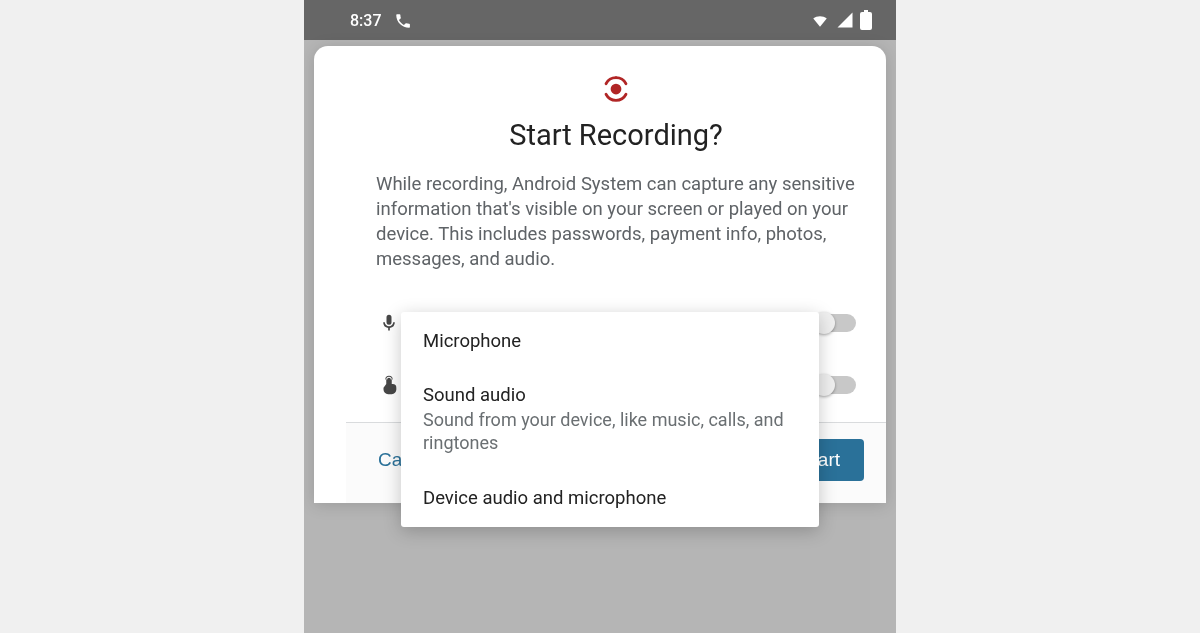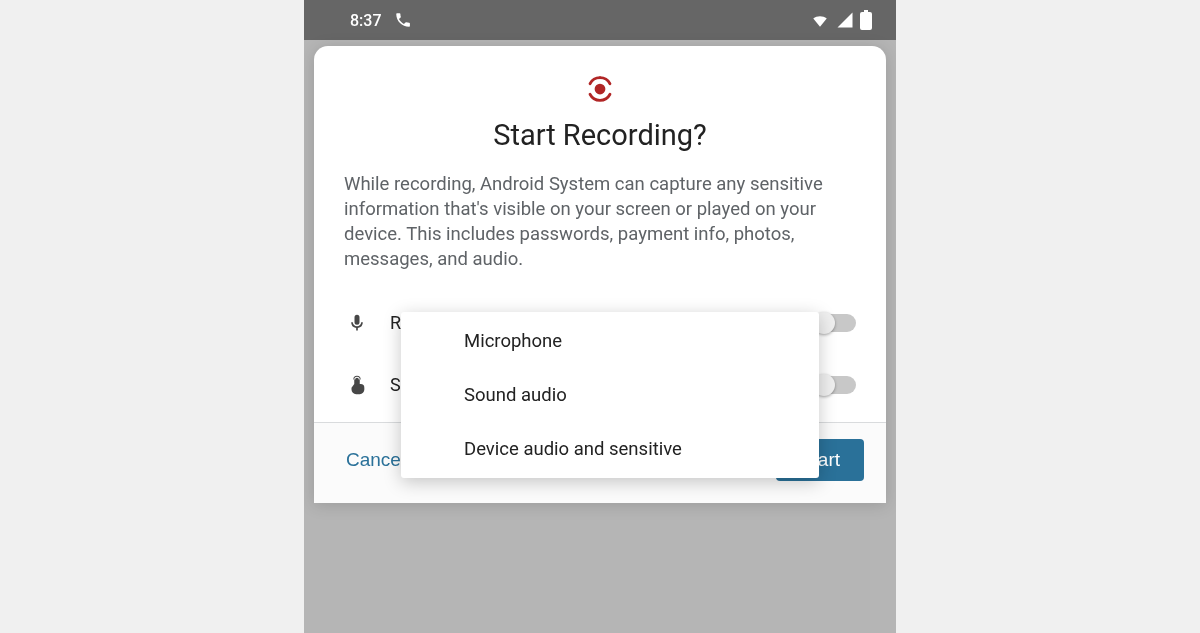--- a/index.html
+++ b/index.html
@@ -23,32 +23,33 @@
     height: 40px;
     background: #666666;
     color: #fff;
     display: flex;
     align-items: center;
     justify-content: space-between;
     padding: 0 24px 0 46px;
     font-size: 16px;
     font-weight: 500;
   }
-  .status-left { display: flex; align-items: flex-start; gap: 12px; }
+  .status-left { display: flex; align-items: flex-end; gap: 12px; }
   .status-right { display: flex; align-items: center; gap: 6px; }
   .status-icon { display:inline-flex; }
   .dialog {
     position: absolute;
     top: 46px;
     left: 10px;
     right: 10px;
     background: #fff;
     border-radius: 14px 14px 0 0;
     box-shadow: 0 2px 16px rgba(0,0,0,0.15);
     overflow: hidden;
+    padding-left: 32px;
   }
   .dialog-body { padding: 28px 30px 0 30px; }
   .record-icon { display:flex; justify-content:center; margin-bottom: 14px; }
   .dialog-title {
     text-align: center;
     font-size: 29px;
     font-weight: 400;
     color: #222;
     margin-bottom: 20px;
   }
@@ -118,21 +119,20 @@
   }
   .popup {
     position:absolute;
     top: 312px;
     left: 97px;
     width: 418px;
     background:#fff;
     box-shadow: 0 4px 18px rgba(0,0,0,0.22);
     border-radius:3px;
     z-index: 10;
-    padding-left: 41px;
   }
   .popup-item {
     padding: 18px 22px;
     cursor: pointer;
   }
   .popup-item + .popup-item { padding-top: 14px; }
   .popup-label { font-size:18.5px; color:#222; }
   .popup-sub { font-size:18px; color:#6a6f72; line-height:1.3; margin-top:2px; }
 </style>
 </head>
@@ -209,19 +209,20 @@
       <button class="btn-start">Start</button>
     </div>
   </div>
 
   <div class="popup">
     <div class="popup-item">
       <div class="popup-label">Microphone</div>
     </div>
     <div class="popup-item">
       <div class="popup-label">Sound audio</div>
+      <div class="popup-sub">Sound from your device, like music, calls, and ringtones</div>
     </div>
     <div class="popup-item">
-      <div class="popup-label">Device audio and sensitive</div>
+      <div class="popup-label">Device audio and microphone</div>
     </div>
   </div>
 
 </div>
 
 </body></html>

